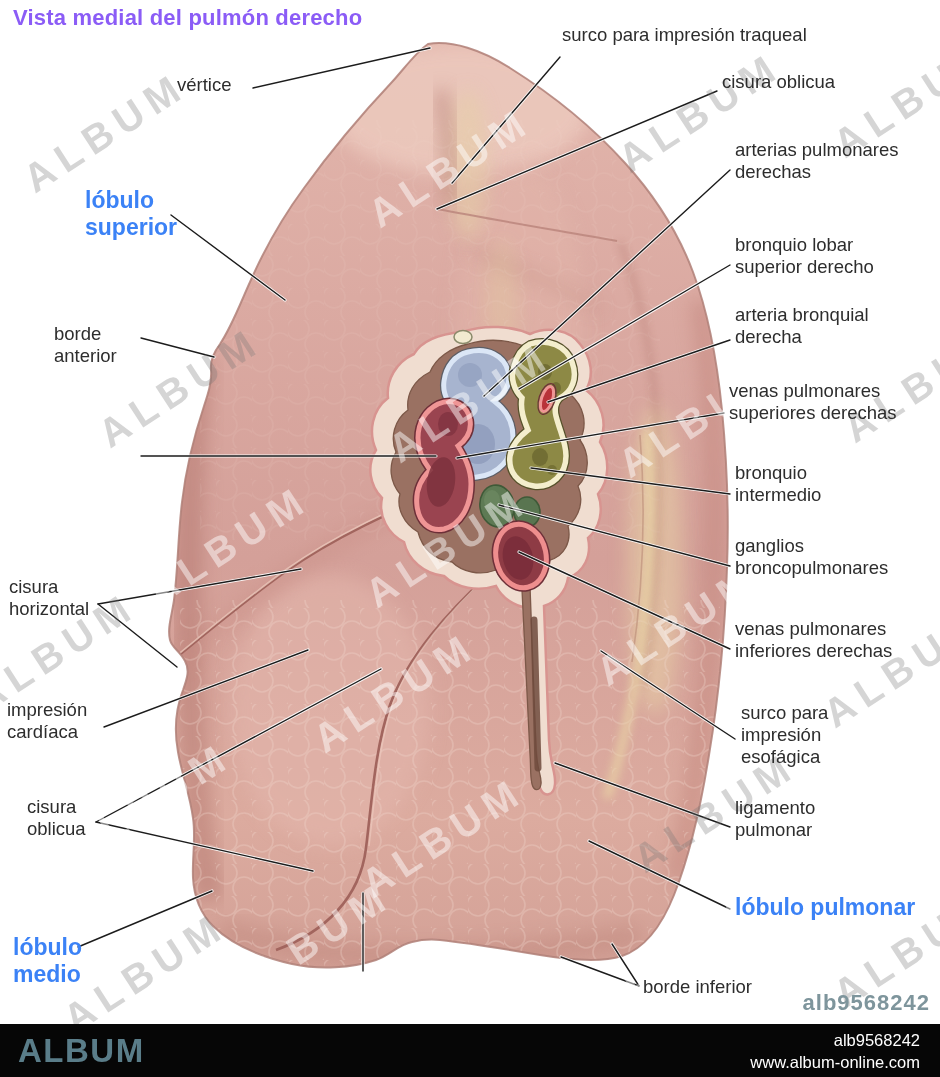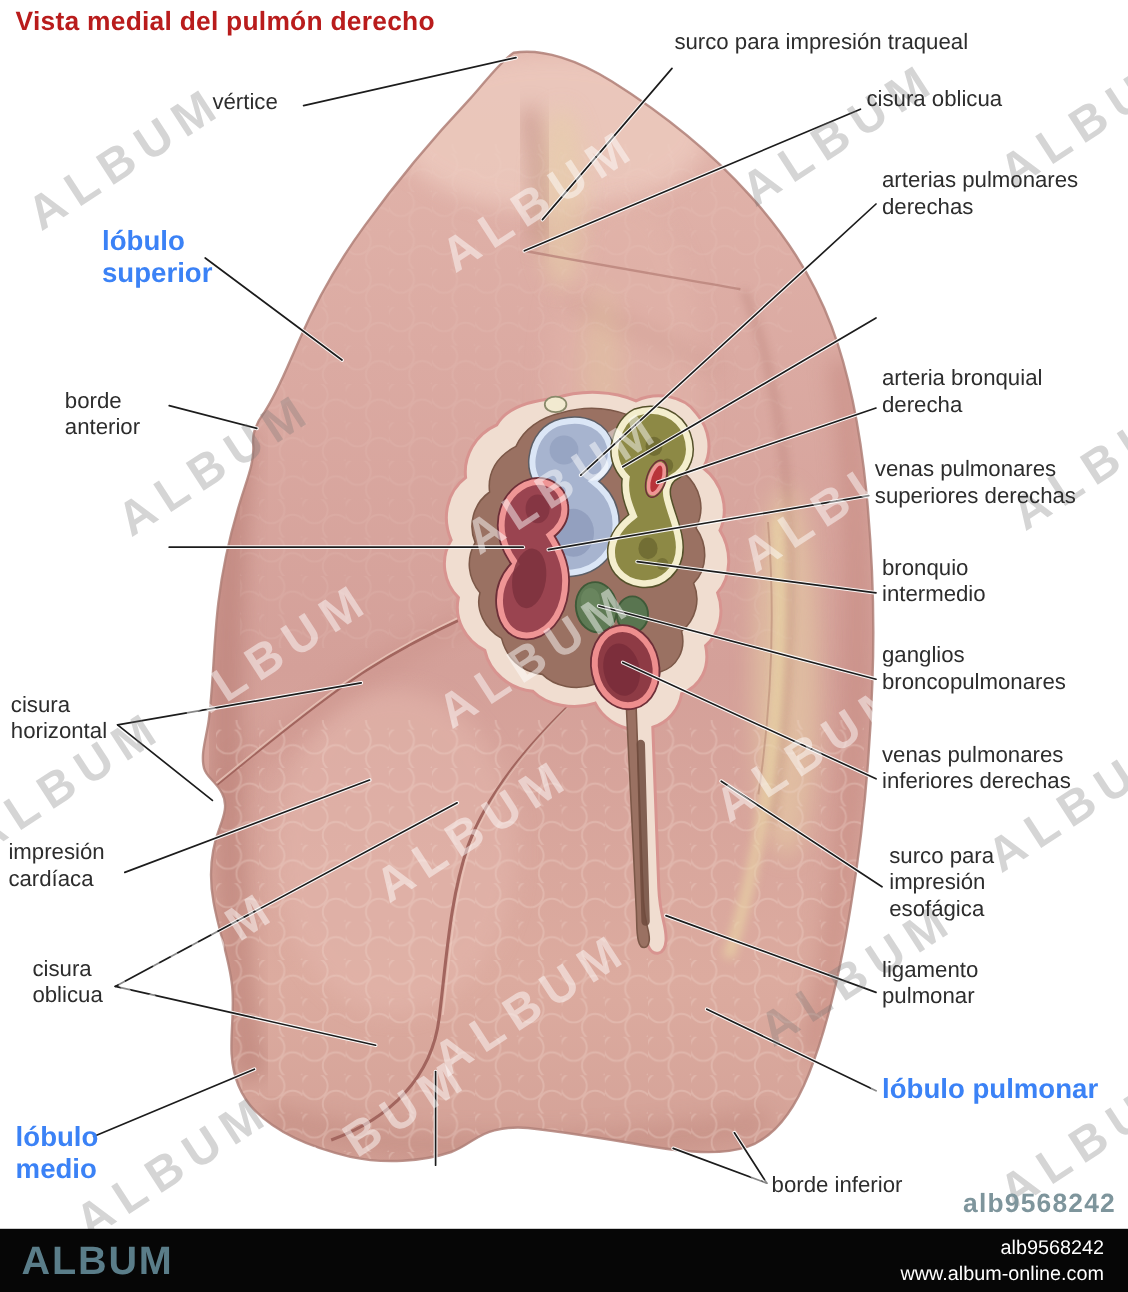--- a/index.html
+++ b/index.html
@@ -1,21 +1,21 @@
 <!DOCTYPE html>
 <html><head>
 <meta charset="utf-8">
 <style>
   html,body{margin:0;padding:0;background:#ffffff;}
   #stage{position:relative;width:940px;height:1077px;overflow:hidden;background:#ffffff;
          font-family:"Liberation Sans",sans-serif;}
   #art{position:absolute;left:0;top:0;}
   .lbl{position:absolute;font-size:18.5px;line-height:1.18;color:#2d2d2d;white-space:pre-line;}
   .lbl.b{font-weight:bold;color:#3b82f6;font-size:23px;}
-  #title{position:absolute;left:13px;top:5px;font-size:22px;font-weight:bold;color:#b91c1c;letter-spacing:.2px;text-align:center;}
+  #title{position:absolute;left:13px;top:5px;font-size:22px;font-weight:bold;color:#8b5cf6;letter-spacing:.2px;text-align:center;}
   .wm{position:absolute;width:220px;text-align:center;font-size:40px;font-weight:600;letter-spacing:8px;
       transform:rotate(-33deg);pointer-events:none;}
   .wm.g{color:rgba(115,115,115,0.30);}
   .wm.w{color:rgba(255,255,255,0.48);}
   #imgid{position:absolute;right:10px;top:990px;font-size:22px;font-weight:bold;color:#7e959c;letter-spacing:1px;}
   #bar{position:absolute;left:0;top:1024px;width:940px;height:53px;background:#060606;}
   #barlogo{position:absolute;left:18px;top:8px;font-size:33px;font-weight:bold;color:#5a7d89;letter-spacing:1.5px;}
   #barright{position:absolute;right:20px;top:6px;text-align:right;font-size:16.5px;line-height:1.32;color:#ffffff;}
 </style>
 </head>
@@ -241,20 +241,22 @@
   <div class="wm w" style="left:560px;top:930px">ALBUM</div>
   <div class="wm g" style="left:805px;top:925px">ALBUM</div>
 
   <div id="title">Vista medial del pulmón derecho</div>
 
   <div class="lbl" style="left:177px;top:74px">vértice</div>
   <div class="lbl" style="left:562px;top:24px">surco para impresión traqueal</div>
   <div class="lbl" style="left:722px;top:71px">cisura oblicua</div>
   <div class="lbl" style="left:735px;top:139px">arterias pulmonares
 derechas</div>
+  <div class="lbl" style="left:735px;top:234px">bronquio lobar
+superior derecho</div>
   <div class="lbl" style="left:735px;top:304px">arteria bronquial
 derecha</div>
   <div class="lbl" style="left:729px;top:380px">venas pulmonares
 superiores derechas</div>
   <div class="lbl" style="left:735px;top:462px">bronquio
 intermedio</div>
   <div class="lbl" style="left:735px;top:535px">ganglios
 broncopulmonares</div>
   <div class="lbl" style="left:735px;top:618px">venas pulmonares
 inferiores derechas</div>

